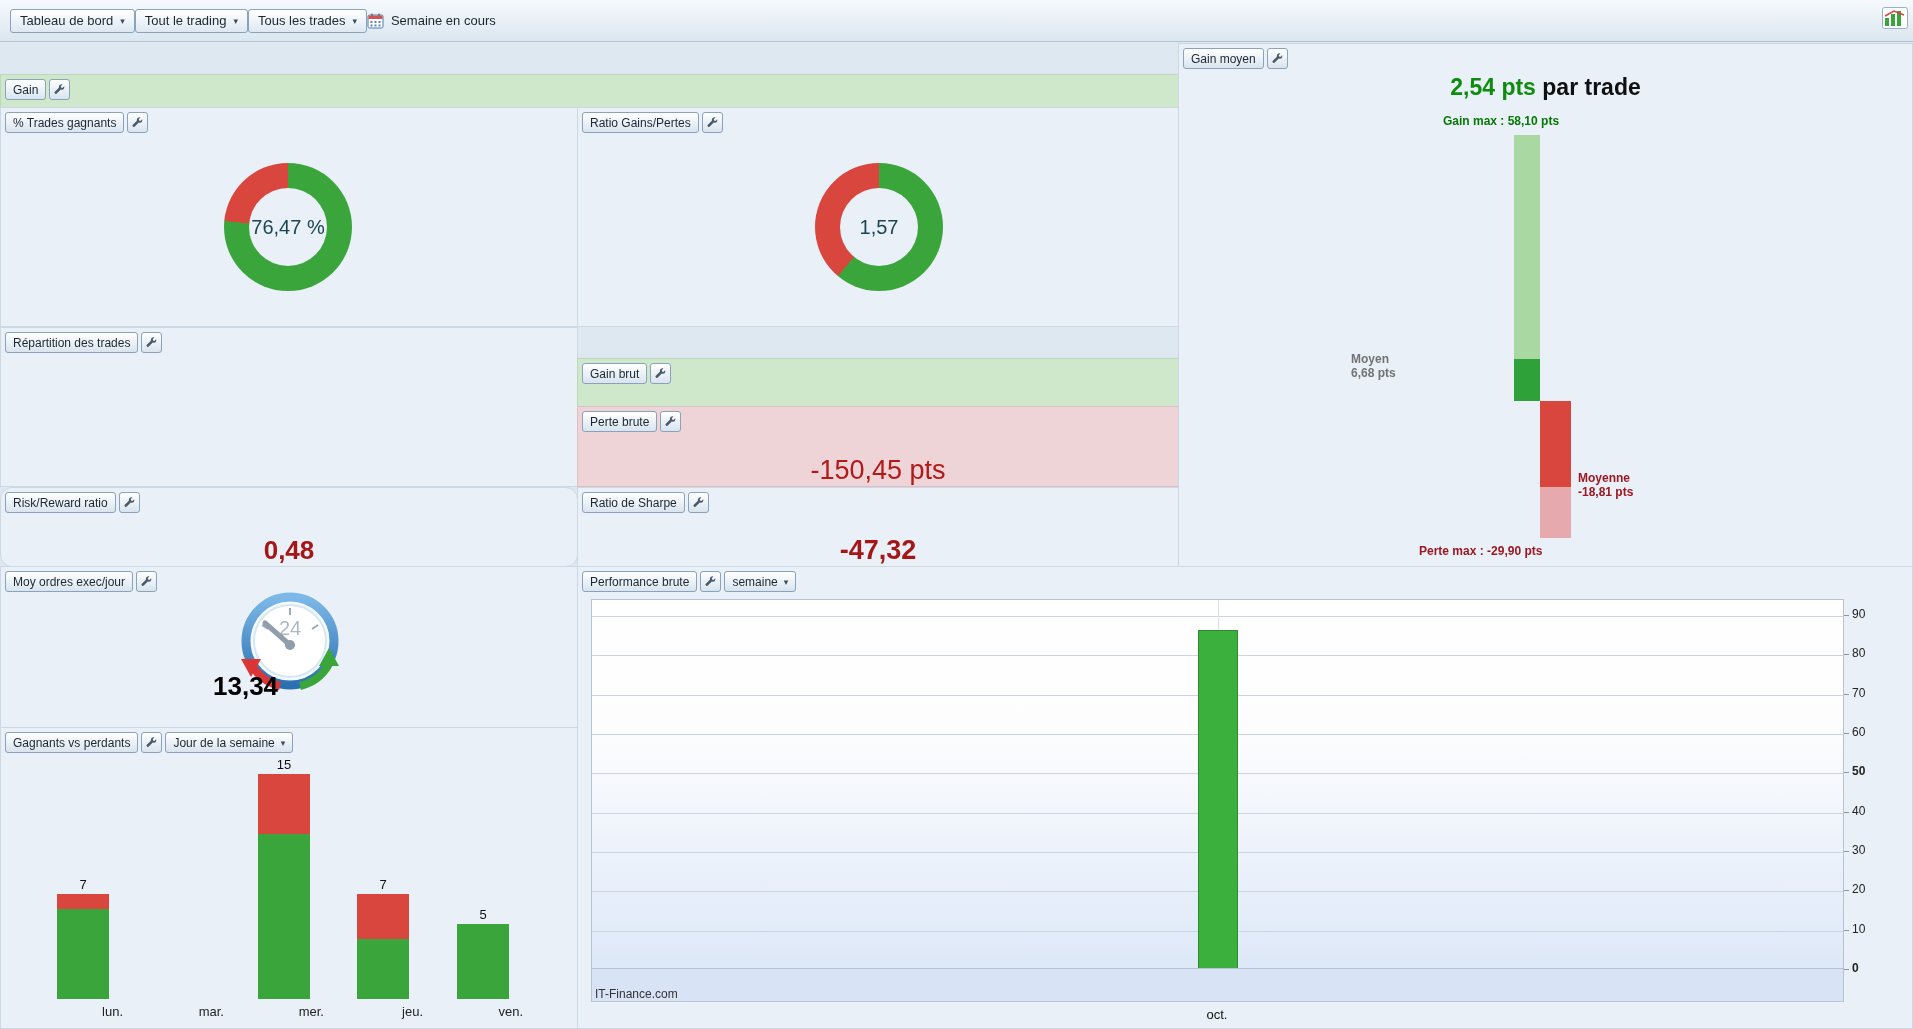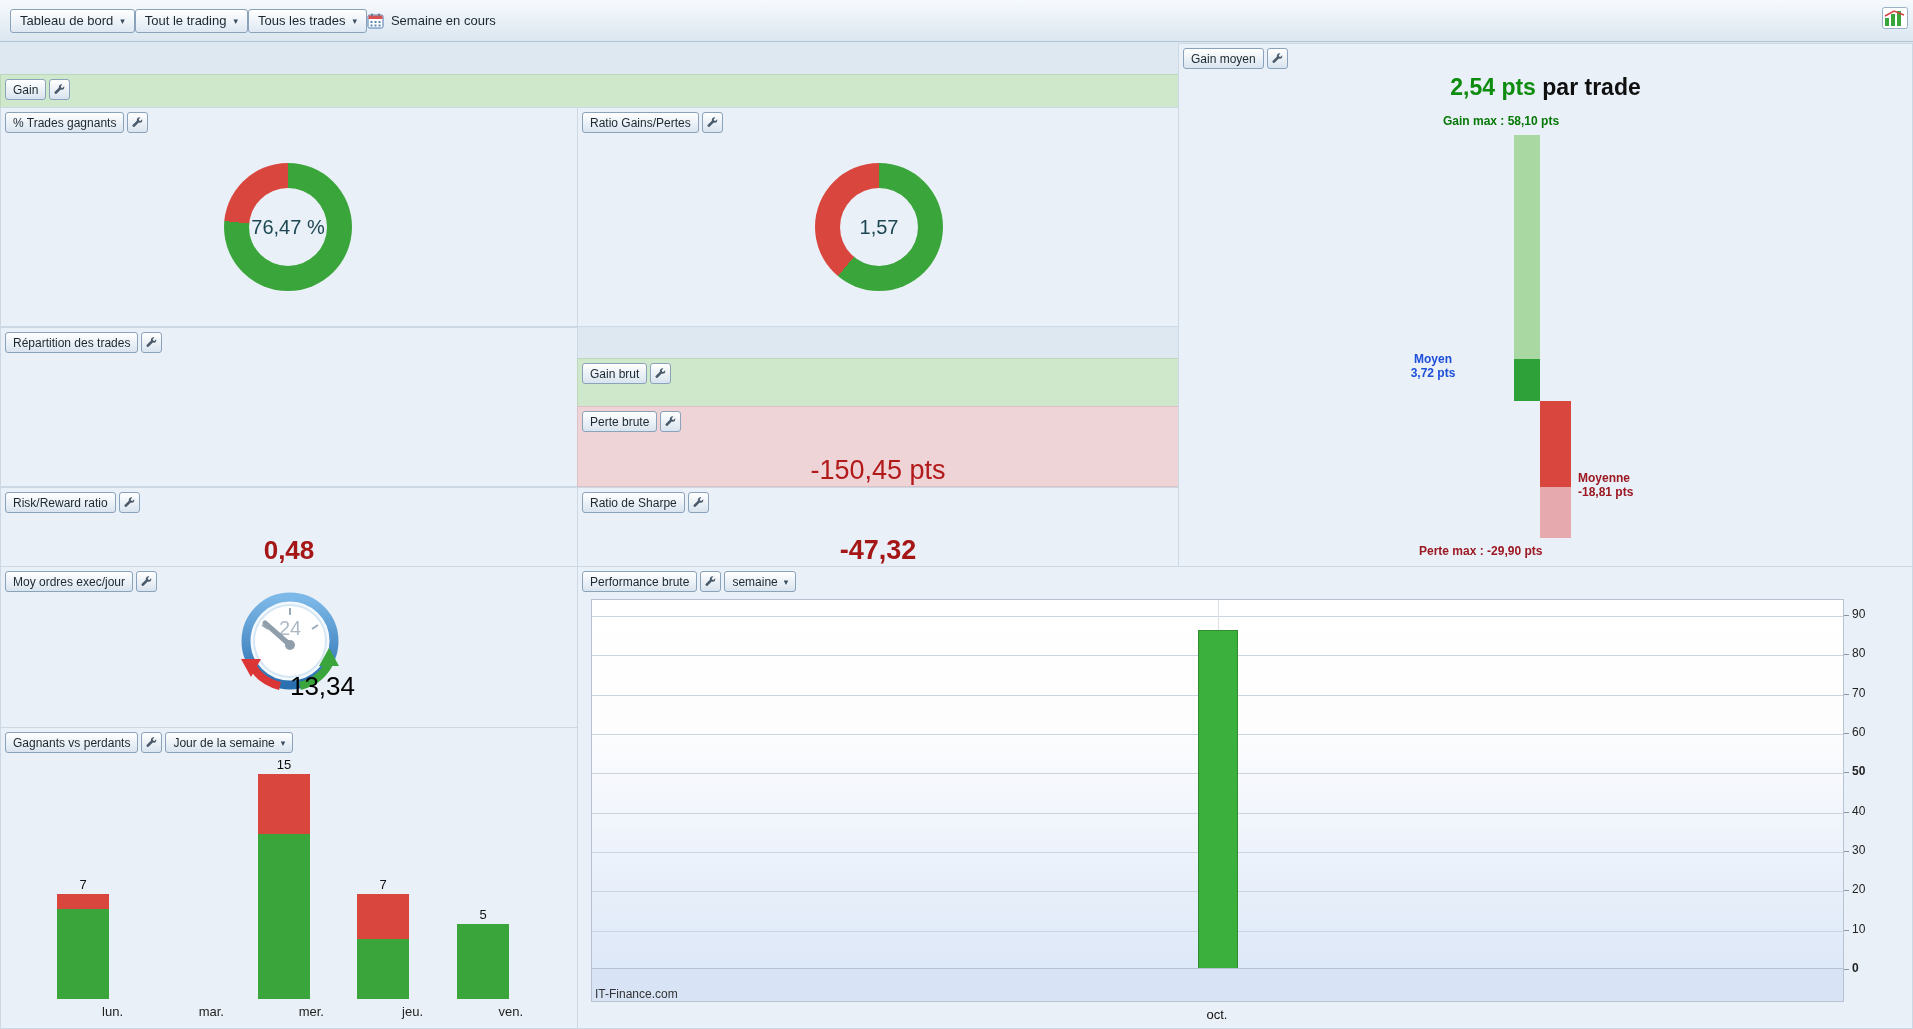--- a/index.html
+++ b/index.html
@@ -35,26 +35,26 @@
   .pertebrute-val{font-size:27px;color:#b21a1a;padding-top:6px;}
   .risk-val{font-size:26px;font-weight:bold;color:#a51616;padding-top:10px;}
   .sharpe-val{font-size:27px;font-weight:bold;color:#a51616;padding-top:10px;}
 
   .gm-headline{position:absolute;left:0;width:100%;top:30px;text-align:center;font-size:23px;font-weight:bold;}
   .gm-val{color:#0d8c0d;}
   .gm-suf{color:#101010;}
   .gm-seg{position:absolute;}
   .gm-label{position:absolute;font-size:12px;font-weight:bold;line-height:14px;}
   .gm-max{left:264px;width:200px;top:70px;color:#067806;}
-  .gm-moyen{left:180px;width:148px;text-align:center;color:#1d4ed8;}
+  .gm-moyen{left:172px;width:148px;text-align:left;color:#737373;}
   .gm-moyenne{left:399px;width:160px;text-align:left;color:#9c1822;}
   .gm-perte{left:240px;width:240px;color:#9c1822;}
 
   .gauge{position:absolute;left:229px;top:20px;}
-  .gauge-value{position:absolute;left:204px;top:104px;width:150px;text-align:right;font-size:26px;font-weight:normal;color:#000;}
+  .gauge-value{position:absolute;left:212px;top:104px;width:150px;text-align:left;font-size:26px;font-weight:bold;color:#000;}
 
   .wd-seg{position:absolute;}
   .wd-val{position:absolute;text-align:center;font-size:13px;color:#111;}
   .wd-cat{position:absolute;text-align:right;font-size:13px;color:#222;}
 
   .perf-plot{position:absolute;left:13px;top:32px;width:1253px;height:370px;border:1px solid #b7c3d1;background:linear-gradient(180deg,#ffffff 0%,#fdfdfe 35%,#dde8f8 100%);overflow:hidden;}
   .perf-below{position:absolute;left:13px;top:402px;width:1253px;height:33px;background:#d8e4f6;border:1px solid #b7c3d1;border-top:none;}
   .grid-h{position:absolute;left:0;right:0;height:1px;background:#ccd5df;}
   .grid-v{position:absolute;top:0;bottom:0;width:1px;background:#d9e0e8;}
   .perf-bar{position:absolute;border:1px solid #2e8c2e;}
@@ -198,21 +198,21 @@
         <svg width="11" height="11" viewBox="0 0 16 16" fill="#4a5a6a">
             <path d="M15 4.6c0-.4-.1-.9-.3-1.3l-2.4 2.4-2-.5-.5-2L12.2.8A3.8 3.8 0 0 0 7 4.4c0 .3 0 .6.1.9L1.6 10.8a2 2 0 1 0 2.8 2.8l5.5-5.5c.3.1.6.1.9.1A3.8 3.8 0 0 0 15 4.6z"></path>
           </svg>
       </button>
     </div>
     <div class="big-center">
         <span class="pertebrute-val">-150,45 pts</span>
       </div>
   </div>
 
-  <div class="panel" style="left:0;top:487px;width:578px;height:80px;">
+  <div class="panel" style="left:0;top:487px;width:578px;height:80px;border-radius:12px;">
     <div class="chips">
       <span class="chip">
           <span>Risk/Reward ratio</span>
         </span>
       <button class="chip iconbtn">
         <svg width="11" height="11" viewBox="0 0 16 16" fill="#4a5a6a">
             <path d="M15 4.6c0-.4-.1-.9-.3-1.3l-2.4 2.4-2-.5-.5-2L12.2.8A3.8 3.8 0 0 0 7 4.4c0 .3 0 .6.1.9L1.6 10.8a2 2 0 1 0 2.8 2.8l5.5-5.5c.3.1.6.1.9.1A3.8 3.8 0 0 0 15 4.6z"></path>
           </svg>
       </button>
     </div>
@@ -251,21 +251,21 @@
     <div class="gm-headline">
       <span class="gm-val">2,54 pts</span><span class="gm-suf"> par trade</span>
     </div>
     <div class="gm-label gm-max">Gain max : 58,10 pts</div>
     <div class="gm-seg" style="left: 335px; width: 26px; top: 91px; height: 224.352px; background: rgb(169, 216, 163);"></div>
     <div class="gm-seg" style="left: 335px; width: 26px; top: 315.352px; height: 41.7197px; background: rgb(47, 161, 57);"></div>
     <div class="gm-seg" style="left: 361px; width: 31px; top: 357.072px; height: 86.1412px; background: rgb(217, 70, 61);"></div>
     <div class="gm-seg" style="left: 361px; width: 31px; top: 443.213px; height: 50.7872px; background: rgb(230, 170, 174);"></div>
     <div class="gm-label gm-moyen" style="top: 308.352px;">
       <div>Moyen</div>
-      <div>3,72 pts</div>
+      <div>6,68 pts</div>
     </div>
     <div class="gm-label gm-moyenne" style="top: 427.213px;">
       <div>Moyenne</div>
       <div>-18,81 pts</div>
     </div>
     <div class="gm-label gm-perte" style="top: 500px;">Perte max : -29,90 pts</div>
   </div>
 
   <div class="panel" style="left:0;top:566px;width:578px;height:162px;">
     <div class="chips">

